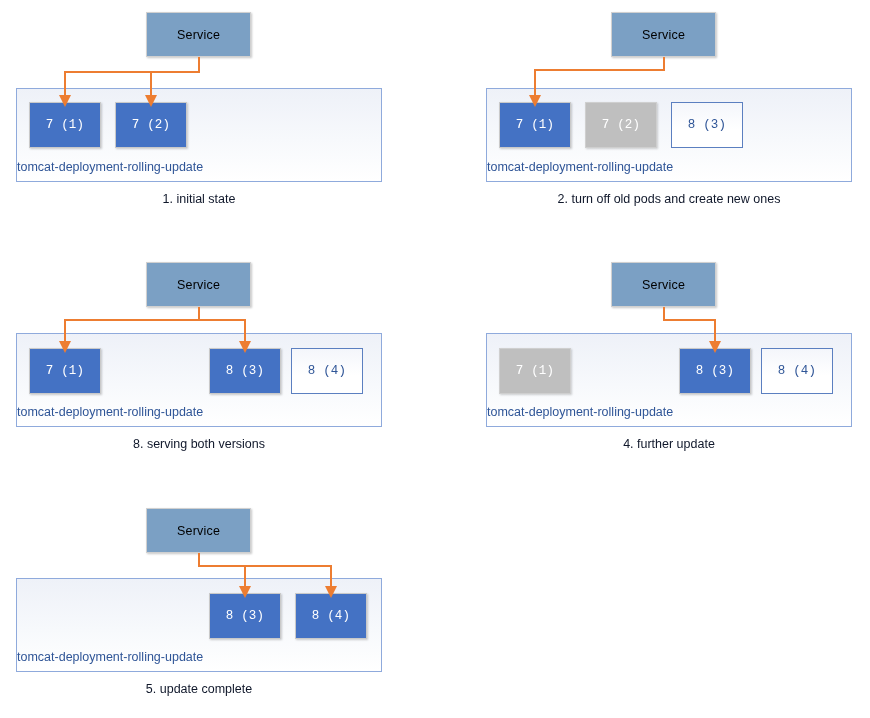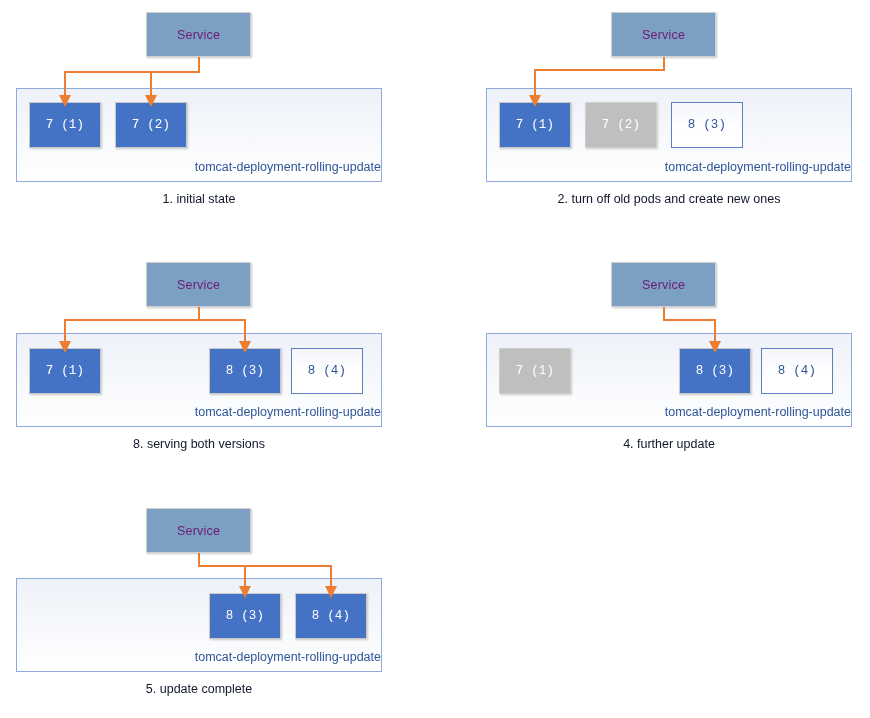--- a/index.html
+++ b/index.html
@@ -13,38 +13,38 @@
   .panel{position:absolute;}
 
   
   .service-box{
     position:absolute;
     width:105px;height:45px;
     background:#7ba0c4;
     border:1px solid #d0d0d0;
     box-shadow:1px 1px 2px rgba(0,0,0,0.22);
     display:flex;align-items:center;justify-content:center;
-    color:#701a75;
+    color:#000000;
     font-size:12.5px;
     letter-spacing:.2px;
     box-sizing:border-box;
   }
 
   
   .deployment{
     position:absolute;
     box-sizing:border-box;
     border:1px solid #8faadc;
     background:linear-gradient(to bottom, #eef1f8 0%, #f7f9fc 55%, #ffffff 100%);
   }
   .deployment-label{
     position:absolute;
     left:0;right:0;
     bottom:7px;
-    text-align:right;
+    text-align:left;
     color:#2f5597;
     font-size:12.5px;
   }
 
   
   .pod{
     position:absolute;
     width:72px;height:46px;
     box-sizing:border-box;
     display:flex;align-items:center;justify-content:center;

